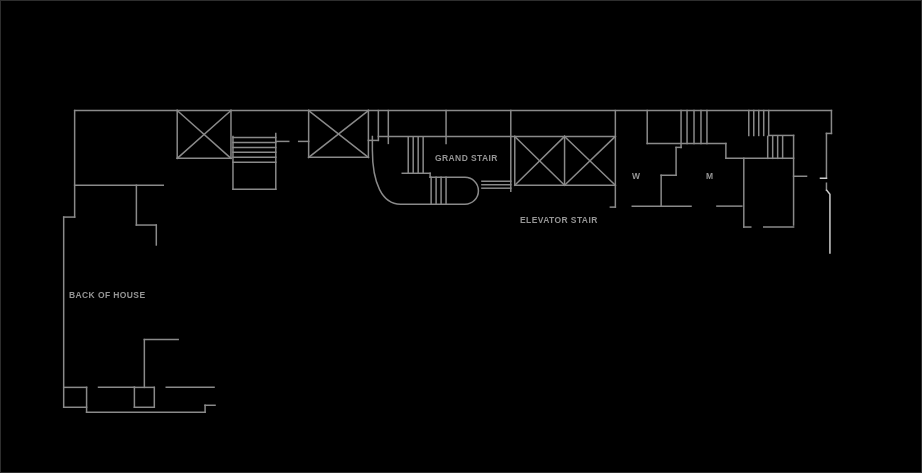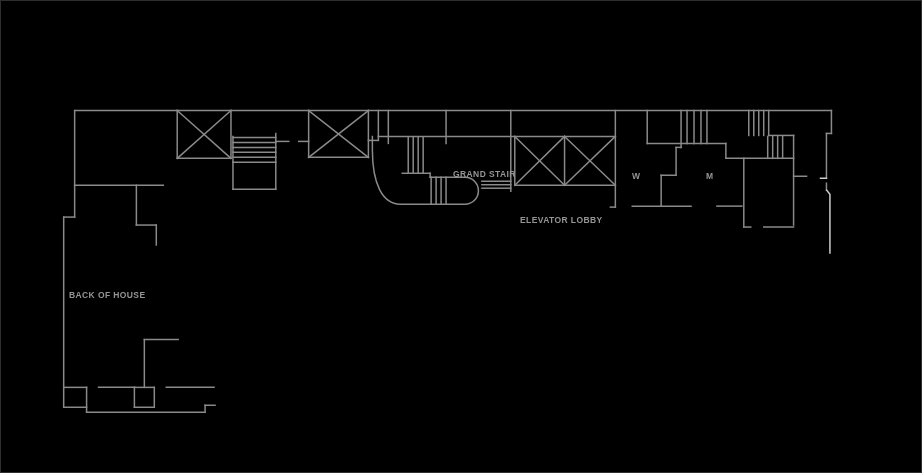--- a/index.html
+++ b/index.html
@@ -143,18 +143,18 @@
       </g>
     <g id="g-curves">
         <path d="M372,136 L372,150 C372,183 382,204 400,204 L465,204 A13.5,13.5 0 0 0 478.5,190.5 A13.5,13.5 0 0 0 465,177 L430,177" fill="none" stroke="#8a8a8a" stroke-width="1.5" stroke-linecap="square"></path>
       </g>
     <g id="g-highlight">
         <line x1="822" y1="178" x2="828" y2="178" stroke="#cccccc" stroke-width="1.5" stroke-linecap="square"></line>
         <path d="M828.2,190 L831.5,194 L831.5,253" fill="none" stroke="#cccccc" stroke-width="1.5" stroke-linecap="square"></path>
       </g>
   </svg>
 
-  <div class="label" style="left: 434px; top: 167px; margin-left: 18px;">GRAND STAIR</div>
-  <div class="label" style="left: 519px; top: 213px;">ELEVATOR LOBBY</div>
+  <div class="label" style="left: 434px; top: 151px;">GRAND STAIR</div>
+  <div class="label" style="left: 519px; top: 213px;">ELEVATOR STAIR</div>
   <div class="label" style="left: 68px; top: 288px;">BACK OF HOUSE</div>
   <div class="label" style="left: 631px; top: 169px;">W</div>
   <div class="label" style="left: 705px; top: 169px;">M</div>
 </div>
 
 </body></html>

